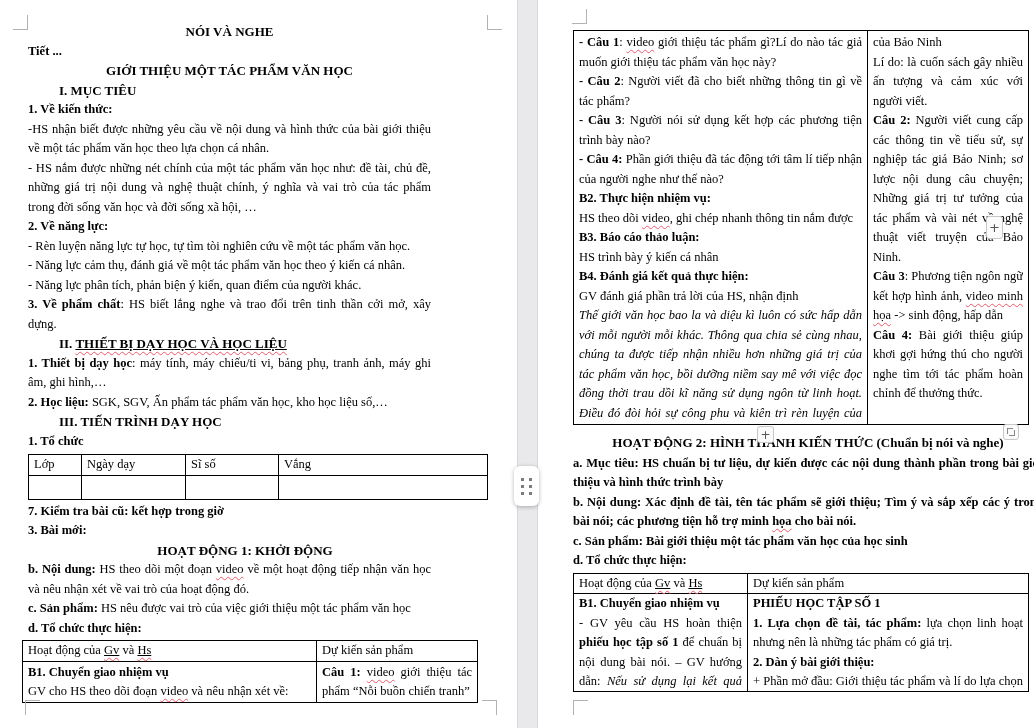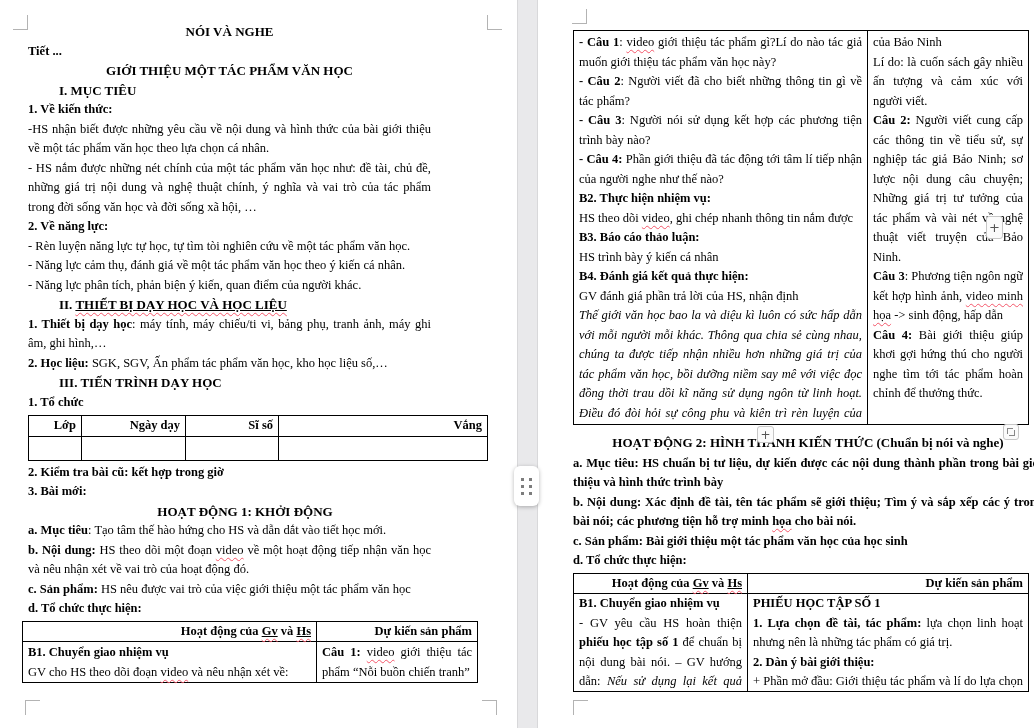--- a/index.html
+++ b/index.html
@@ -18,21 +18,21 @@
   .center{text-align:center;}
   .t1{font-size:13px;}
   .hd{font-size:13px;margin-left:31px;}
   b{font-weight:bold;}
   .it{font-style:italic;}
   .sq{text-decoration-line:underline;text-decoration-style:wavy;text-decoration-color:#f4566a;
       text-decoration-thickness:1px;text-underline-offset:2.5px;}
   u.blk{text-decoration:underline;}
   table{border-collapse:collapse;table-layout:fixed;}
   td,th{border:1px solid #000;vertical-align:top;padding:0 5px;font-size:12.5px;}
-  th{font-weight:bold;text-align:right;}
+  th{font-weight:normal;text-align:left;}
   
   .att{width:415px;margin:3px 0 2px 0;}
   .att th{height:19px;}
   .att td{height:23px;}
   
   .tt1{width:433px;margin-left:-6px;margin-top:2px;}
   .tt1 th{height:18px;}
   .tt1 td{padding-top:1px;}
   
   .ct{width:433px;}
@@ -83,20 +83,21 @@
     <p><b>Tiết ...</b></p>
     <p class="center t1"><b>GIỚI THIỆU MỘT TÁC PHẨM VĂN HỌC</b></p>
     <p class="hd"><b>I. MỤC TIÊU</b></p>
     <p><b>1. Về kiến thức:</b></p>
     <p><span>-HS nhận biết được những yêu cầu về nội dung và hình thức của bài giới thiệu về một tác phẩm văn học theo lựa chọn cá nhân.</span></p>
     <p><span>- HS nắm được những nét chính của một tác phẩm văn học như: đề tài, chủ đề, những giá trị nội dung và nghệ thuật chính, ý nghĩa và vai trò của tác phẩm trong đời sống văn học và đời sống xã hội, …</span></p>
     <p><b>2. Về năng lực:</b></p>
     <p><span>- Rèn luyện năng lực tự học, tự tìm tòi nghiên cứu về một tác phẩm văn học.</span></p>
     <p><span>- Năng lực cảm thụ, đánh giá về một tác phẩm văn học theo ý kiến cá nhân.</span></p>
     <p><span>- Năng lực phân tích, phản biện ý kiến, quan điểm của người khác.</span></p>
+    <p><b>3. Về phẩm chất</b><span>: HS biết lắng nghe và trao đổi trên tinh thần cởi mở, xây dựng.</span></p>
     <p class="hd"><b>II. </b><b><u class="blk"><span class="sq">THIẾT BỊ DẠY HỌC VÀ HỌC LIỆU</span></u></b></p>
     <p><b>1. Thiết bị dạy học</b><span>: máy tính, máy chiếu/ti vi, bảng phụ, tranh ảnh, máy ghi âm, ghi hình,…</span></p>
     <p><b>2. Học liệu:</b><span> SGK, SGV, Ấn phẩm tác phẩm văn học, kho học liệu số,…</span></p>
     <p class="hd"><b>III. TIẾN TRÌNH DẠY HỌC</b></p>
     <p><b>1. Tổ chức</b></p>
 
     <table class="att">
       <tbody>
           <tr>
         <th style="width:42px;">Lớp</th>
@@ -106,24 +107,23 @@
       </tr>
       <tr>
         <td></td>
         <td></td>
         <td></td>
         <td></td>
       </tr>
     </tbody>
       </table>
 
-    <p><b>2. Kiểm tra bài cũ: kết hợp trong giờ</b></p>
+    <p><b>7. Kiểm tra bài cũ: kết hợp trong giờ</b></p>
     <p><b>3. Bài mới:</b></p>
     <p class="center hd"><b>HOẠT ĐỘNG 1: KHỞI ĐỘNG</b></p>
-    <p><b>a. Mục tiêu</b><span>: Tạo tâm thế hào hứng cho HS và dẫn dắt vào tiết học mới.</span></p>
     <p><b>b. Nội dung:</b><span> HS theo dõi một đoạn </span><span class="sq">video</span><span> về một hoạt động tiếp nhận văn học và nêu nhận xét về vai trò của hoạt động đó.</span></p>
     <p><b>c. Sản phẩm:</b><span> HS nêu được vai trò của việc giới thiệu một tác phẩm văn học</span></p>
     <p><b>d. Tổ chức thực hiện:</b></p>
 
     <table class="tt1">
       <tbody>
           <tr>
         <th style="width:283px;"><span>Hoạt động của </span><u class="blk"><span class="sq">Gv</span></u><span> và </span><u class="blk"><span class="sq">Hs</span></u></th>
         <th style="width:150px;">Dự kiến sản phẩm</th>
       </tr>

